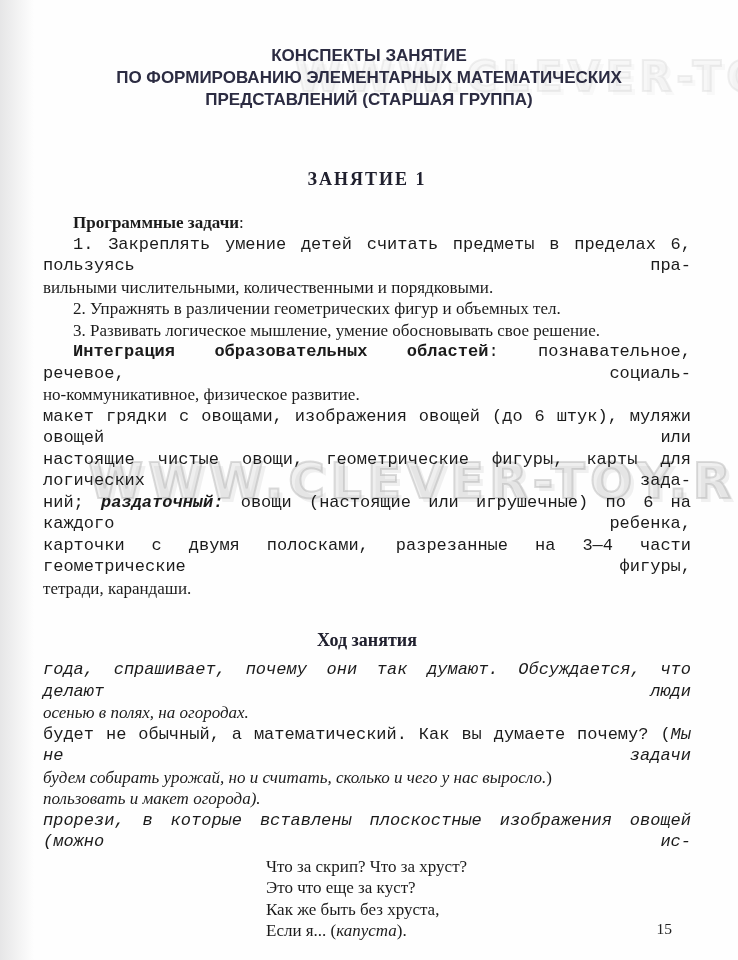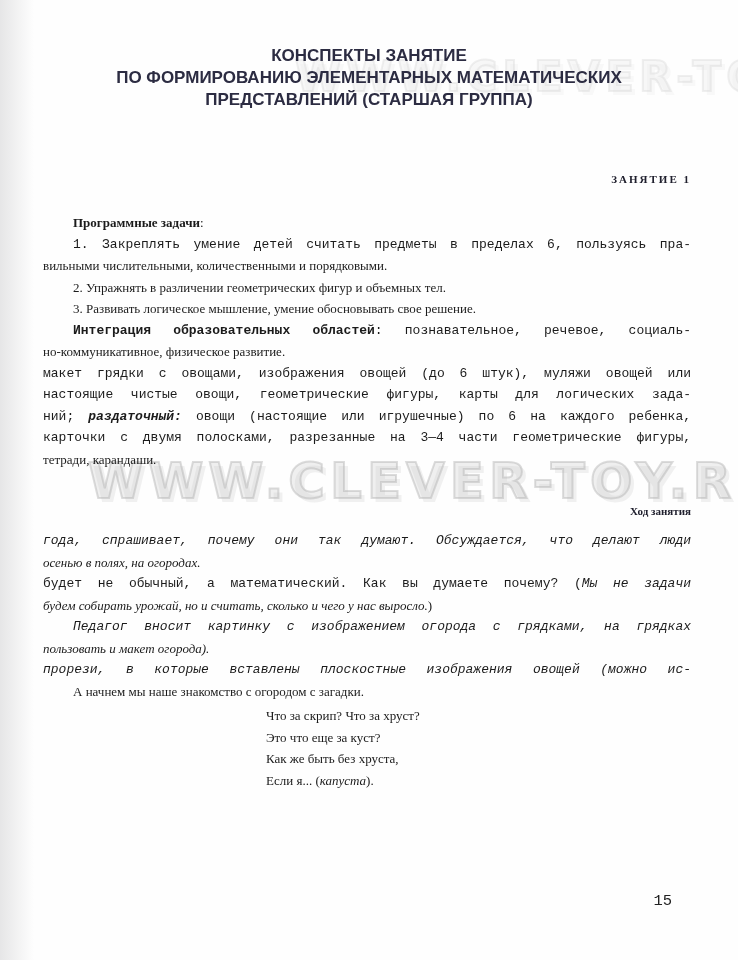--- a/index.html
+++ b/index.html
@@ -59,31 +59,31 @@
     font-weight: bold;
     font-size: 17px;
     line-height: 22px;
     color: #2c2c42;
   }
   .text-col {
     margin-left: 43px;
     width: 648px;
   }
   .h-serif {
-    text-align: right;
+    text-align: center;
     font-weight: bold;
-    font-size: 11px;
+    font-size: 18px;
     line-height: 22px;
     color: #20202e;
   }
   .h-serif.spaced {
     letter-spacing: 2px;
   }
   .para, .verse {
-    font-size: 13px;
+    font-size: 17px;
     line-height: 21.5px;
   }
   .line {
     min-height: 21.5px;
   }
   .line.just {
     text-align: justify;
     text-align-last: justify;
     font-family: Liberation Mono, monospace;
   }
@@ -92,25 +92,24 @@
   }
   .verse {
     margin-left: 223px;
   }
   .seg-b  { font-weight: bold; }
   .seg-i  { font-style: italic; }
   .seg-bi { font-weight: bold; font-style: italic; }
   .page-number {
     position: absolute;
     right: 66px;
-    top: 892px;
+    top: 920px;
     font-size: 15.5px;
     color: #222222;
     z-index: 1;
-    font-family: Liberation Mono, monospace;
   }
 </style>
 </head>
 <body>
 
 <div class="page">
 
   <div class="watermark wm-top">WWW.CLEVER-TOY.RU</div>
   <div class="watermark wm-mid">WWW.CLEVER-TOY.RU</div>
 
@@ -150,26 +149,22 @@
         <div class="h-serif" style="margin-top: 30px;">Ход занятия</div>
         <div class="para" style="margin-top: 8px;">
           <div class="line just"><span class="seg-i">года, спрашивает, почему они так думают. Обсуждается, что делают люди</span></div>
           <div class="line"><span class="seg-i">осенью в полях, на огородах.</span></div>
         </div>
         <div class="para">
           <div class="line just"><span class="seg-n">будет не обычный, а математический. Как вы думаете почему? (</span><span class="seg-i">Мы не задачи</span></div>
           <div class="line"><span class="seg-i">будем собирать урожай, но и считать, сколько и чего у нас выросло.</span><span class="seg-n">)</span></div>
         </div>
         <div class="para">
-          <div class="line indent just"><span class="seg-i">Педагог вносит картинку с изображением огорода с грядками, на грядках</span></div>
           <div class="line"><span class="seg-i">пользовать и макет огорода).</span></div>
           <div class="line just"><span class="seg-i">прорези, в которые вставлены плоскостные изображения овощей (можно ис-</span></div>
-        </div>
-        <div class="para">
-          <div class="line indent"><span class="seg-n">А начнем мы наше знакомство с огородом с загадки.</span></div>
         </div>
         <div class="verse" style="margin-top: 3px;">
           <div class="line"><span class="seg-n">Что за скрип? Что за хруст?</span></div>
           <div class="line"><span class="seg-n">Это что еще за куст?</span></div>
           <div class="line"><span class="seg-n">Как же быть без хруста,</span></div>
           <div class="line"><span class="seg-n">Если я... (</span><span class="seg-i">капуста</span><span class="seg-n">).</span></div>
         </div>
       </div>
   </div>
 

